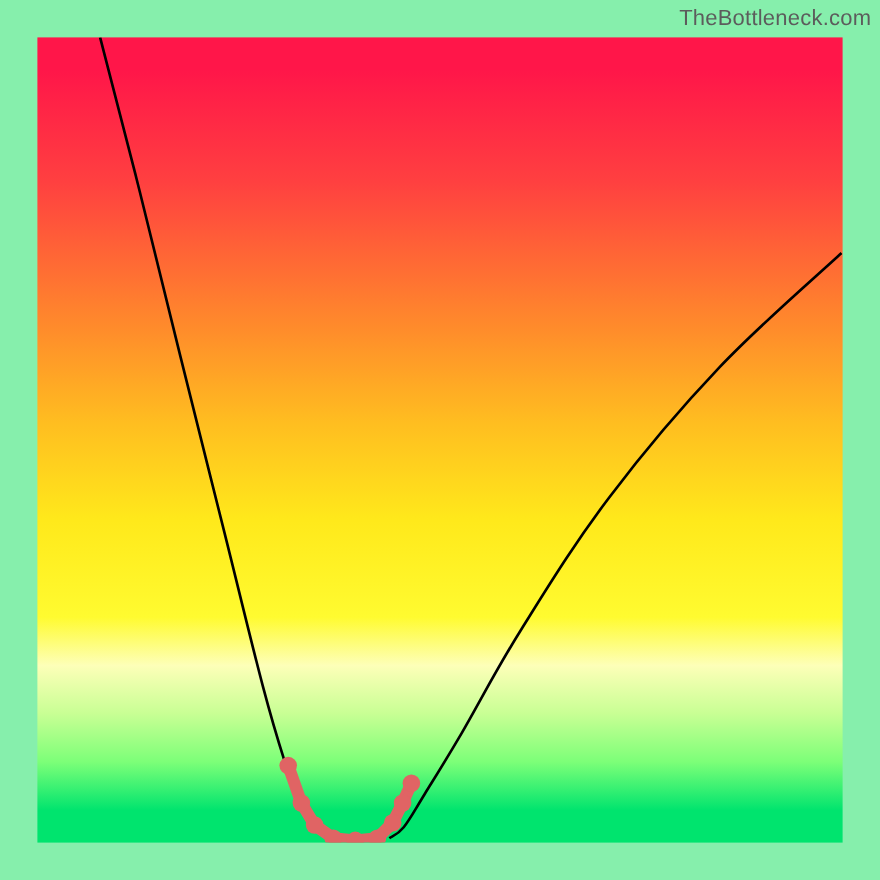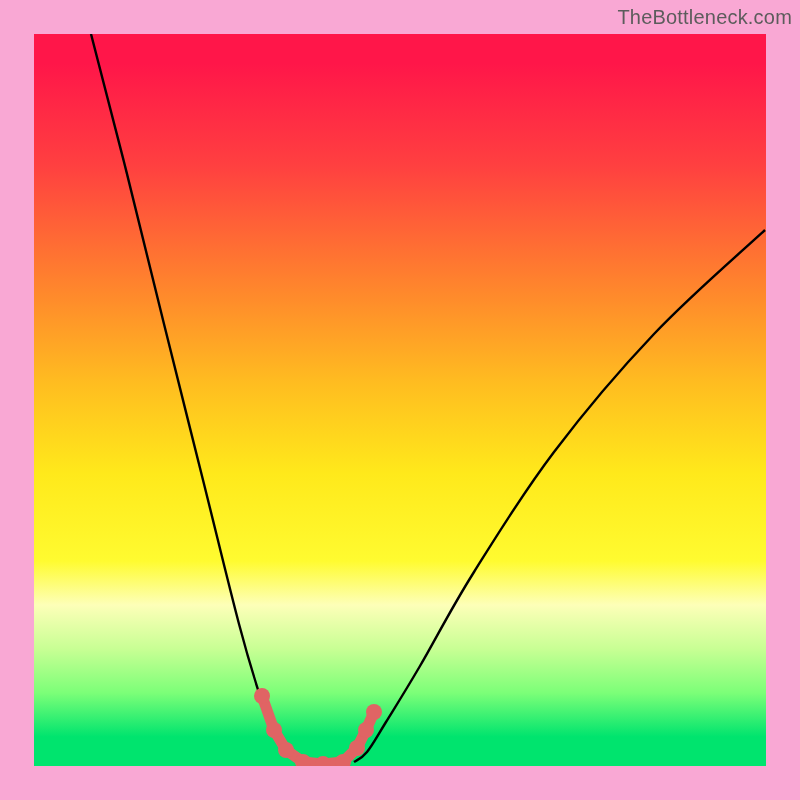--- a/index.html
+++ b/index.html
@@ -1,16 +1,16 @@
 <!DOCTYPE html>
 <html><head>
 <meta charset="utf-8">
 <style>
 html,body{margin:0;padding:0;width:800px;height:800px;background:#000;overflow:hidden}
-.frame{position:absolute;left:0;top:0;width:800px;height:800px;background:#f9a8d4}
+.frame{position:absolute;left:0;top:0;width:800px;height:800px;background:#86efac}
 .plot{position:absolute;left:34px;top:34px;width:732px;height:732px;
   background:linear-gradient(to bottom,
     #ff1649 0%,
     #ff1649 4%,
     #ff4040 18%,
     #ff8b2b 36%,
     #ffbe20 48%,
     #ffe91b 60%,
     #fffb30 72%,
     #fdffb8 78%,

